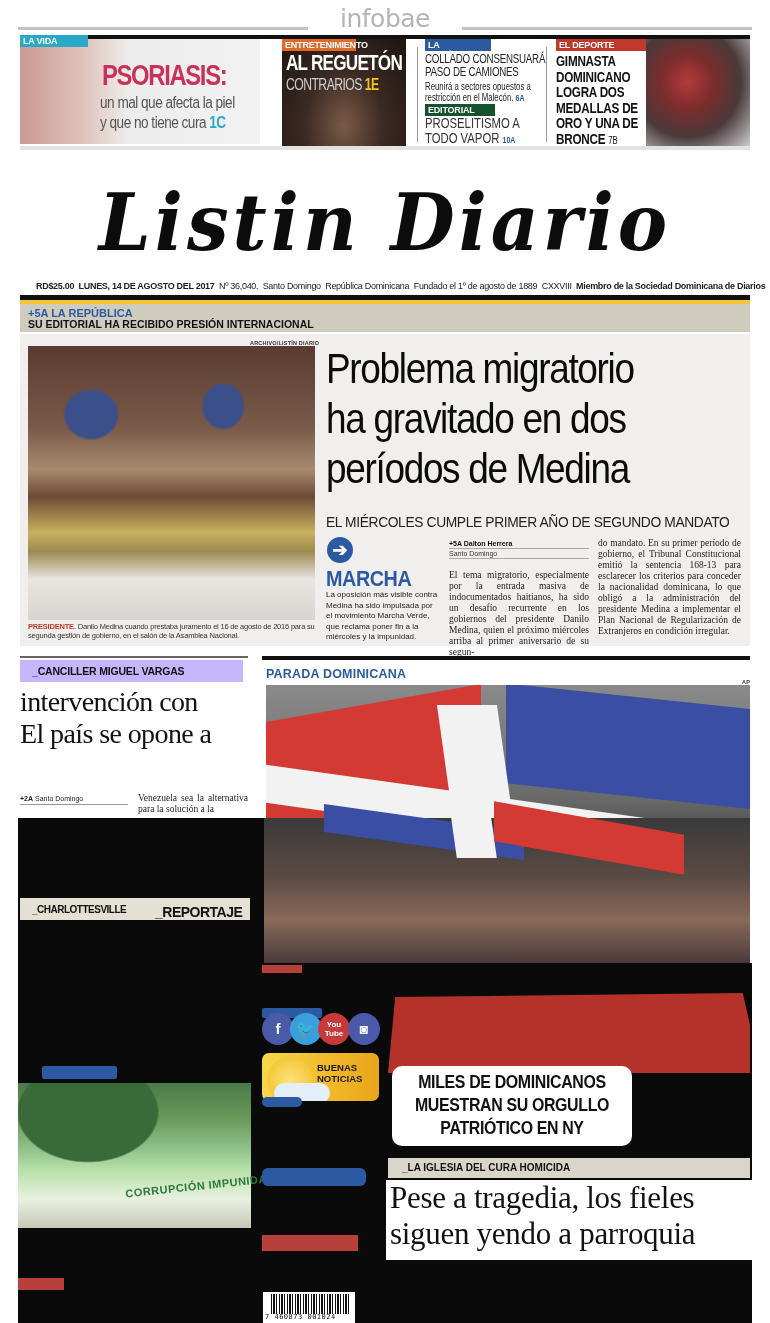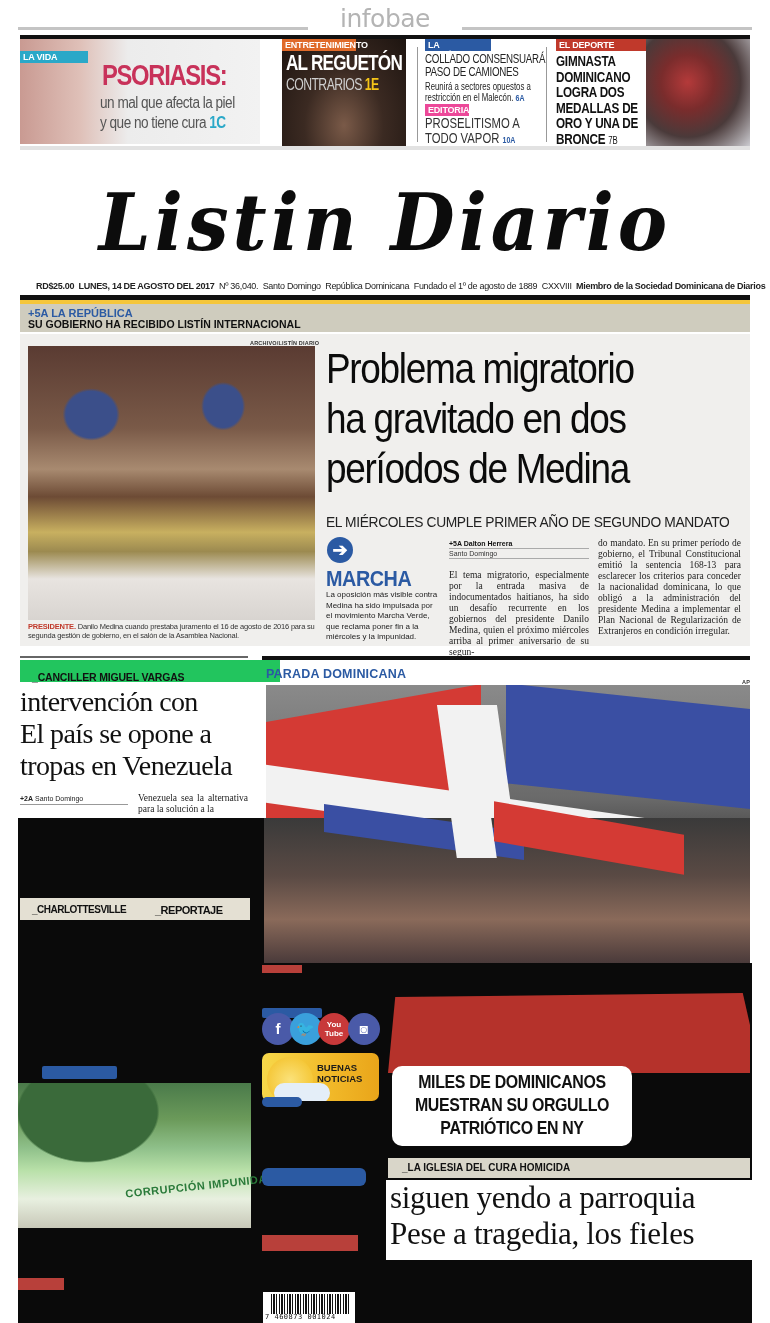--- a/index.html
+++ b/index.html
@@ -90,22 +90,22 @@
 
   .byline { position: absolute; left: 449px; top: 540px; width: 140px; font-size: 7px; color: #111; font-weight: bold;
     border-bottom: 1px solid #aaa; padding-bottom: 1px; }
   .dateline { position: absolute; left: 449px; top: 550px; width: 140px; font-size: 7px; color: #333;
     border-bottom: 1px solid #aaa; padding-bottom: 1px; }
   .body-col { position: absolute; font-family: "Liberation Serif", serif; font-size: 9.5px; line-height: 11px;
     color: #222; text-align: justify; }
 
   
   .sec-rule { position: absolute; left: 20px; top: 656px; width: 228px; height: 2px; background: #666; }
-  .sec-kicker { position: absolute; left: 20px; top: 660px; width: 260px; height: 22px; background: #22c55e;
-    font-size: 10.5px; font-weight: bold; color: #111; padding: 11px 0 0 12px; letter-spacing: -0.2px; }
+  .sec-kicker { position: absolute; left: 20px; top: 660px; width: 223px; height: 22px; background: #c4b5fd;
+    font-size: 10.5px; font-weight: bold; color: #111; padding: 5px 0 0 12px; letter-spacing: -0.2px; }
   .sec-head { position: absolute; left: 20px; top: 686px; width: 235px; font-family: "Liberation Serif", serif;
     font-size: 28px; line-height: 32px; color: #111; letter-spacing: -0.6px; }
   .sec-byline { position: absolute; left: 20px; top: 795px; width: 108px; font-size: 7px; color: #222;
     border-bottom: 1px solid #999; padding-bottom: 2px; }
   .sec-byline b { font-weight: bold; }
   .sec-body { left: 138px; top: 793px; width: 110px; }
 
   
   .par-rule { position: absolute; left: 262px; top: 656px; width: 488px; height: 4px; background: #111; }
   .par-kicker { position: absolute; left: 266px; top: 667px; font-size: 12.5px; font-weight: bold; color: #2b5aa3; letter-spacing: 0.2px; }
@@ -116,21 +116,21 @@
   .flag-white-h { position: absolute; left: 0; top: 110px; width: 430px; height: 38px; background: #f2f2f2; transform: skewY(8deg); }
   .flag-white-v { position: absolute; left: 185px; top: 20px; width: 60px; height: 200px; background: #f2f2f2; transform: skewX(8deg); }
   .flag-blue2 { position: absolute; left: 70px; top: 160px; width: 200px; height: 48px; background: #3a4fa3; transform: skewY(10deg); }
   .flag-red2 { position: absolute; left: 260px; top: 150px; width: 150px; height: 70px; background: #d43a34; transform: skewY(12deg); }
 
   
   .black-overlay { position: absolute; background: #0a0a0a; }
 
   .tag-band { position: absolute; left: 20px; top: 898px; width: 230px; height: 22px; background: #e4e0d3; }
   .tag-1 { position: absolute; left: 32px; top: 904px; font-size: 10px; font-weight: bold; color: #111; letter-spacing: -0.5px; }
-  .tag-2 { position: absolute; left: 155px; top: 904px; font-size: 11px; font-weight: bold; color: #111; letter-spacing: -0.5px; }
+  .tag-2 { position: absolute; left: 155px; top: 904px; font-size: 14px; font-weight: bold; color: #111; letter-spacing: -0.5px; }
 
   .red-chip { position: absolute; background: #b8403a; }
   .blue-chip { position: absolute; background: #2b5aa3; border-radius: 2px; }
 
   .march-photo { position: absolute; left: 18px; top: 1083px; width: 233px; height: 145px;
     background:
       radial-gradient(ellipse at 30% 20%, #3a6a3a 0 30%, transparent 31%),
       linear-gradient(180deg, #4a7a4a 0%, #6b9a5a 25%, #8fc08a 45%, #b8e0a8 60%, #e8f0e0 80%, #c8c8b8 100%); }
   .banner-text { position: absolute; left: 125px; top: 1180px; font-size: 11px; font-weight: bold; color: #2a7a3a;
     transform: rotate(-6deg); letter-spacing: 0.5px; }
@@ -171,21 +171,21 @@
 <body>
 
 <div class="wm-line" style="left:18px;width:290px;"></div>
 <div class="wm-line" style="left:462px;width:290px;"></div>
 <div class="wm-text">infobae</div>
 
 <div class="teaser-band">
   <div class="teaser-topbar"></div>
 
   <div class="psoriasis-img"></div>
-  <div class="kicker-tag" style="left:0;top:16px;width:68px;background:#2aa8c8;">LA VIDA</div>
+  <div class="kicker-tag" style="left:0;top:0;width:68px;background:#2aa8c8;">LA VIDA</div>
   <div class="psoriasis-title">PSORIASIS:</div>
   <div class="psoriasis-sub">
     <div>un mal que afecta la piel</div>
     <div><span>y que no tiene cura</span> <span class="page-ref">1C</span></div>
   </div>
 
   <div class="reggaeton-img"></div>
   <div class="kicker-tag" style="left:262px;top:4px;width:74px;background:#e06a2a;">ENTRETENIMIENTO</div>
   <div class="reggaeton-title">AL REGUETÓN</div>
   <div class="reggaeton-sub"><span style="color:#cfcfcf;font-weight:normal;">CONTRARIOS</span> <span>1E</span></div>
@@ -194,21 +194,21 @@
 
   <div class="kicker-tag" style="left:405px;top:4px;width:66px;background:#2b5aa3;">LA REPÚBLICA</div>
   <div class="rep-head narrow">
     <div>COLLADO CONSENSUARÁ</div>
     <div>PASO DE CAMIONES</div>
   </div>
   <div class="rep-deck narrow">
     <div>Reunirá a sectores opuestos a</div>
     <div><span>restricción en el Malecón.</span> <span class="ref-blue">6A</span></div>
   </div>
-  <div class="kicker-tag" style="left:405px;top:69px;width:44px;background:#ec4899;">EDITORIAL</div>
+  <div class="kicker-tag" style="left:405px;top:69px;width:70px;background:#14532d;">EDITORIAL</div>
   <div class="ed-head narrow">
     <div>PROSELITISMO A</div>
     <div><span>TODO VAPOR</span> <span class="ref-blue">10A</span></div>
   </div>
 
   <div class="vdivider" style="left:526px;top:12px;height:95px;"></div>
 
   <div class="kicker-tag" style="left:536px;top:4px;width:90px;background:#c0392b;">EL DEPORTE</div>
   <div class="dep-head narrow">
     <div>GIMNASTA</div>
@@ -233,21 +233,21 @@
   <span>Fundado el 1º de agosto de 1889</span>&nbsp;
   <span>CXXVIII</span>&nbsp;
   <b>Miembro de la Sociedad Dominicana de Diarios</b>&nbsp;
   <span class="site">listindiario.com</span>
 </div>
 <div class="rule-black"></div>
 <div class="rule-yellow"></div>
 
 <div class="lead-kicker-band"></div>
 <div class="lead-kicker-1">+5A LA REPÚBLICA</div>
-<div class="lead-kicker-2">SU GOBIERNO HA RECIBIDO LISTÍN INTERNACIONAL</div>
+<div class="lead-kicker-2">SU EDITORIAL HA RECIBIDO PRESIÓN INTERNACIONAL</div>
 <div class="lead-bg"></div>
 
 <div class="photo-credit" style="left:250px;top:340px;">ARCHIVO/LISTÍN DIARIO</div>
 <div class="lead-photo"></div>
 <div class="lead-caption">
   <b>PRESIDENTE.</b>
   <span>Danilo Medina cuando prestaba juramento el 16 de agosto de 2016 para su segunda gestión de gobierno, en el salón de la Asamblea Nacional.</span>
 </div>
 
 <div class="lead-headline">
@@ -264,21 +264,20 @@
 <div class="byline">+5A Dalton Herrera</div>
 <div class="dateline">Santo Domingo</div>
 <div class="body-col" style="left:449px;top:570px;width:140px;">El tema migratorio, especialmente por la entrada masiva de indocumentados haitianos, ha sido un desafío recurrente en los gobiernos del presidente Danilo Medina, quien el próximo miércoles arriba al primer aniversario de su segun-</div>
 <div class="body-col" style="left:598px;top:538px;width:143px;">do mandato. En su primer período de gobierno, el Tribunal Constitucional emitió la sentencia 168-13 para esclarecer los criterios para conceder la nacionalidad dominicana, lo que obligó a la administración del presidente Medina a implementar el Plan Nacional de Regularización de Extranjeros en condición irregular.</div>
 
 <div class="sec-rule"></div>
 <div class="sec-kicker">_CANCILLER MIGUEL VARGAS</div>
 <div class="sec-head">
   <div>intervención con</div>
   <div>El país se opone a</div>
-  <div>tropas en Venezuela</div>
 </div>
 <div class="sec-byline">
   <b>+2A</b>
   <span>Santo Domingo</span>
 </div>
 <div class="body-col sec-body">Venezuela sea la alternativa para la solución a la</div>
 
 <div class="par-rule"></div>
 <div class="par-kicker">PARADA DOMINICANA</div>
 <div class="photo-credit" style="left:742px;top:679px;">AP</div>
@@ -333,20 +332,20 @@
 
 <div class="big-red"></div>
 <div class="parade-deck">
   <div>MILES DE DOMINICANOS</div>
   <div>MUESTRAN SU ORGULLO</div>
   <div>PATRIÓTICO EN NY</div>
 </div>
 
 <div class="church-kicker">_LA IGLESIA DEL CURA HOMICIDA</div>
 <div class="church-head">
+  <div>Pese a tragedia, los fieles</div>
   <div>siguen yendo a parroquia</div>
-  <div>Pese a tragedia, los fieles</div>
 </div>
 
 <div class="barcode">
   <div class="bars"></div>
   <div class="barcode-num">7 460873 001024</div>
 </div>
 
 </body></html>

